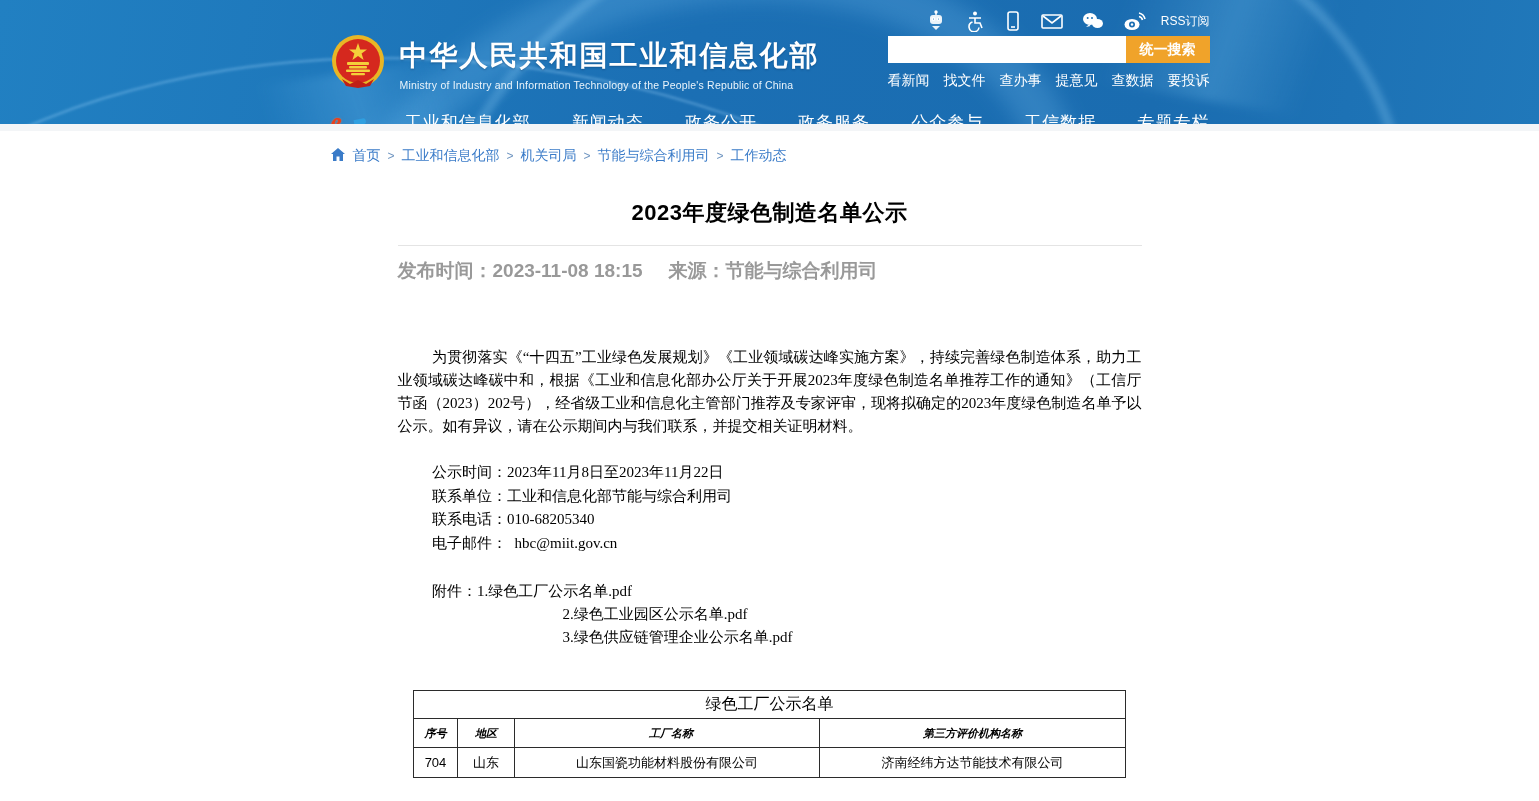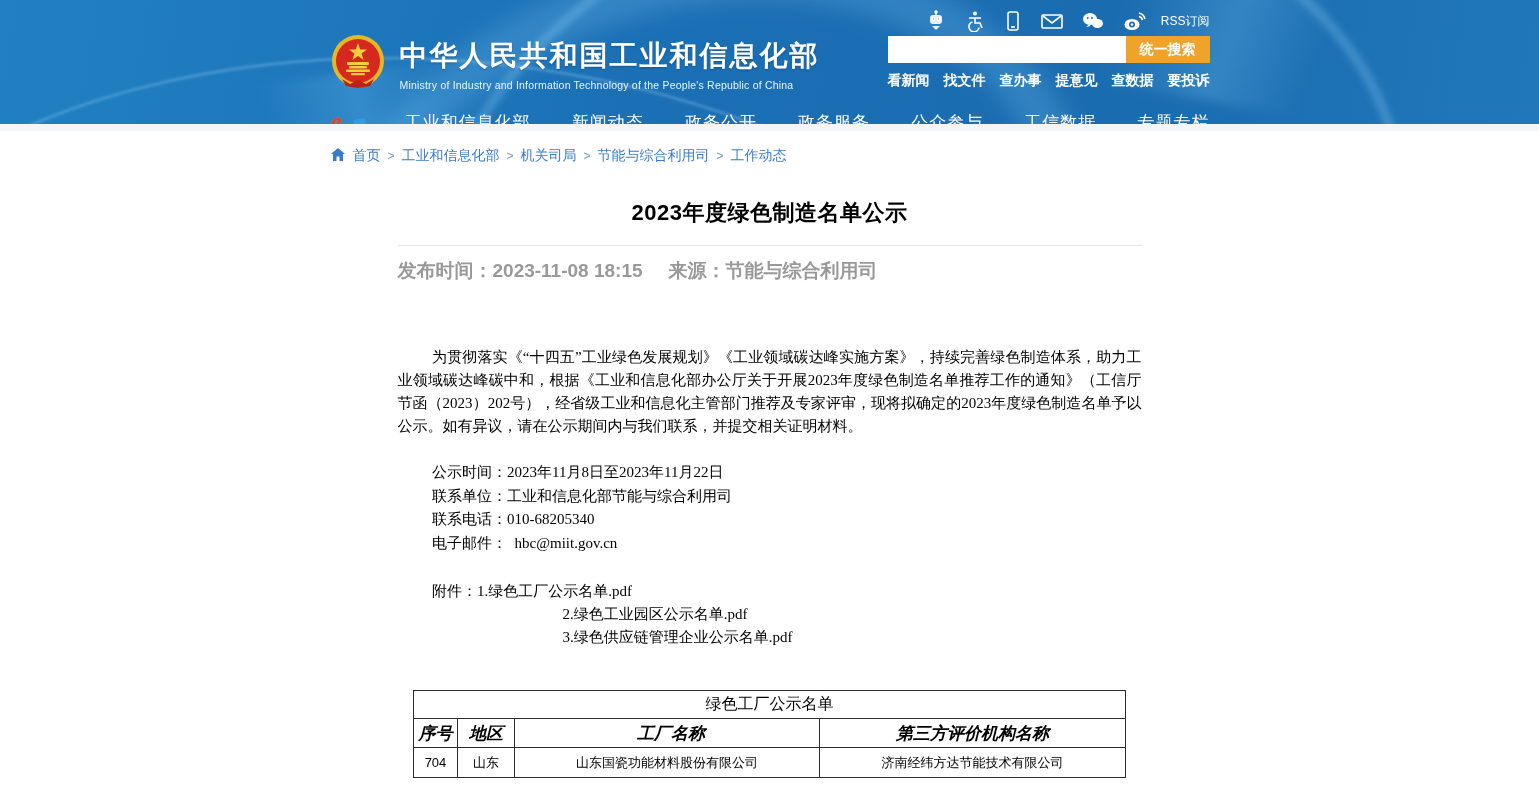--- a/index.html
+++ b/index.html
@@ -37,21 +37,21 @@
                     text-shadow:0 1px 2px rgba(0,40,80,.35); }
   .brand-text .en { color:#eaf4fb; font-size:10.5px; margin-top:4px; letter-spacing:.2px; }
 
   .search-area { width:322px; margin-top:4px; }
   .search-row { display:flex; height:27px; }
   .search-input { flex:1; border:none; outline:none; background:#fff; height:27px;
                   padding:0 8px; font-size:13px; }
   .search-btn { width:84px; height:27px; border:none; background:#f0a32a; color:#fff;
                 font-size:14px; font-weight:bold; cursor:pointer; }
   .quick-links { display:flex; justify-content:space-between; margin-top:9px;
-                 color:#fff; font-size:14px; font-weight:bold; }
+                 color:#fff; font-size:14px; font-weight:normal; }
   .quick-links span { cursor:pointer; }
 
   .main-nav { display:flex; justify-content:space-between; align-items:center;
               margin-top:12px; height:32px; color:#fff; font-size:17px; }
   .main-nav .nav-item { cursor:pointer; letter-spacing:1px; }
   .nav-logo { position:relative; width:34px; height:30px; }
   .nav-logo .e { font-family:"Liberation Serif", serif; font-style:italic; font-weight:bold;
                  font-size:27px; color:#e8401c; text-shadow:0 0 2px rgba(255,120,60,.8);
                  display:inline-block; transform:rotate(-8deg); }
   .nav-logo .swoosh { position:absolute; right:-2px; top:12px; width:12px; height:6px;
@@ -82,21 +82,21 @@
   .attach-line1 { line-height:23px; text-indent:2.3em;margin-top:12px; }
   .attach-cont { line-height:23px; margin-left:165px; }
   .attach-item { cursor:pointer; }
 
   
   .g-table { margin:41px auto 0; width:713px; border-collapse:collapse; }
   .g-table td, .g-table th { border:1px solid #2b2b2b; text-align:center; vertical-align:middle; }
   .g-table .t-title td { font-family:"Liberation Sans", sans-serif; font-size:16px;
                          height:28px; font-weight:normal; color:#000; }
   .g-table th { font-family:Liberation Sans, sans-serif; font-style:italic; font-weight:bold;
-                font-size:17px; height:29px; color:#000; }
+                font-size:11px; height:29px; color:#000; }
   .g-table .t-row td { font-size:13px; height:30px; font-family:"Liberation Sans", sans-serif; }
   .col-idx { width:44px; } .col-region { width:57px; } .col-factory { width:305px;padding-left:8px; }
 </style>
 </head>
 <body>
 
 <header class="site-header">
   <div class="deco a1"></div>
   <div class="deco a2"></div>
   <div class="deco a3"></div>

